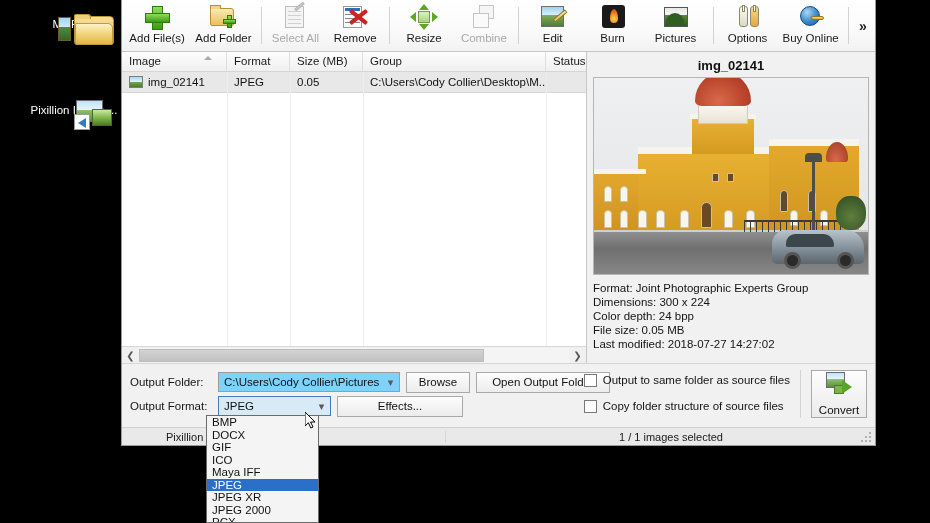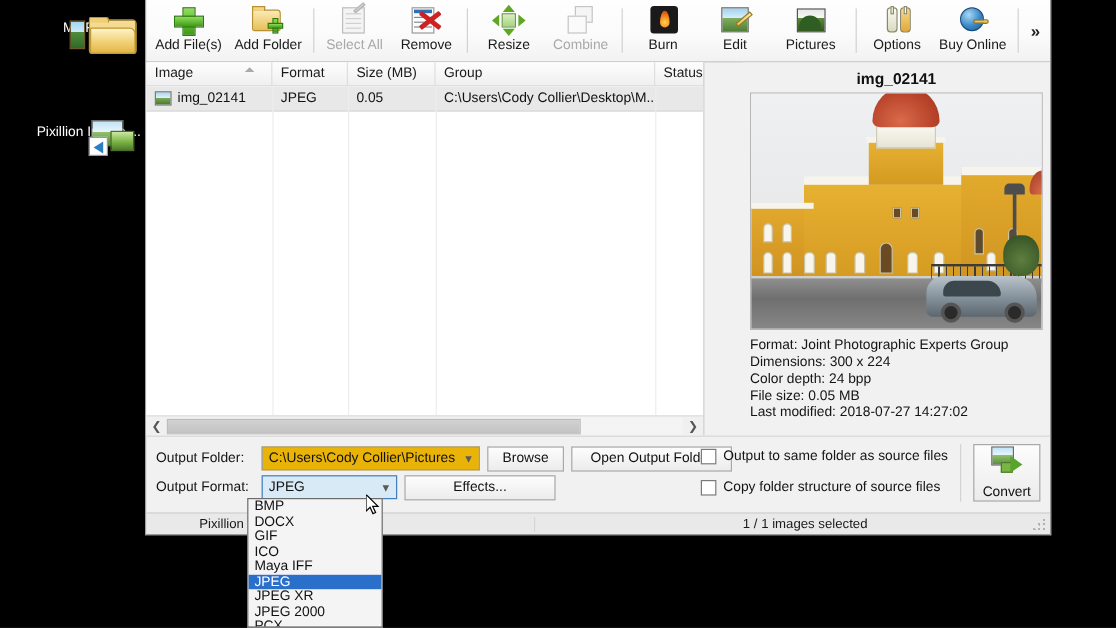--- a/index.html
+++ b/index.html
@@ -232,21 +232,21 @@
     position:absolute; left:14px; top:12px; width:13px; height:4px;
     background: linear-gradient(#ffe27a,#e0a418); border:1px solid #9a7413; border-radius:2px;
   }
 
   .chev {
     width: 22px; display:flex; align-items:center; justify-content:center;
     font-size: 14px; font-weight: bold; color:#222; cursor:default;
   }
 
   
-  #main { flex: 1; display: flex; min-height: 0; gap: 32px; }
+  #main { flex: 1; display: flex; min-height: 0; }
 
   #listpane {
     width: 465px; flex: 0 0 465px;
     display: flex; flex-direction: column;
     background: #ffffff;
     border-right: 1px solid #c6c6c6;
   }
 
   .lv-head {
     display: flex; height: 20px; flex: 0 0 20px;
@@ -371,21 +371,21 @@
   #bottom {
     flex: 0 0 64px; height: 64px;
     background: #f1f1f1;
     border-top: 1px solid #d6d6d6;
     position: relative;
     padding: 6px 8px 0 8px;
   }
   .brow { display: flex; align-items: center; height: 24px; gap: 6px; }
   .blabel { width: 82px; font-size: 11.5px; color:#141414; }
   .combo {
-    height: 20px; position: relative; background:#eab308;
+    height: 20px; position: relative; background:#7dd3fc;
     border: 1px solid #9c9c9c; display:flex; align-items:center;
     padding-left:5px; font-size:11.5px; color:#111; cursor:default;
   }
   .combo.focus { background:#d9eaf7; border-color:#3f7fbf; }
   .combo .cv { flex:1; white-space:nowrap; overflow:hidden; }
   .combo .carat {
     width: 17px; height: 100%; display:flex; align-items:center; justify-content:center;
     color:#5a5a5a; font-size: 11px;
   }
   .btn {
@@ -554,33 +554,33 @@
         <span class="ticon ic-combine">
           <span class="d1"></span>
             <span class="d2"></span>
         </span>
         <span class="lbl">Combine</span>
       </div>
 
       <div class="tsep"></div>
 
       <div class="tbtn">
+        <span class="ticon ic-edit">
+          <span class="sq"></span>
+            <span class="pen"></span>
+        </span>
+        <span class="lbl">Edit</span>
+      </div>
+
+      <div class="tbtn">
         <span class="ticon ic-burn">
           <span class="sq"></span>
             <span class="fl"></span>
         </span>
         <span class="lbl">Burn</span>
-      </div>
-
-      <div class="tbtn">
-        <span class="ticon ic-edit">
-          <span class="sq"></span>
-            <span class="pen"></span>
-        </span>
-        <span class="lbl">Edit</span>
       </div>
 
       <div class="tbtn wide">
         <span class="ticon ic-slide">
           <span class="sq"></span>
             <span class="hill"></span>
         </span>
         <span class="lbl">Pictures</span>
       </div>
 

